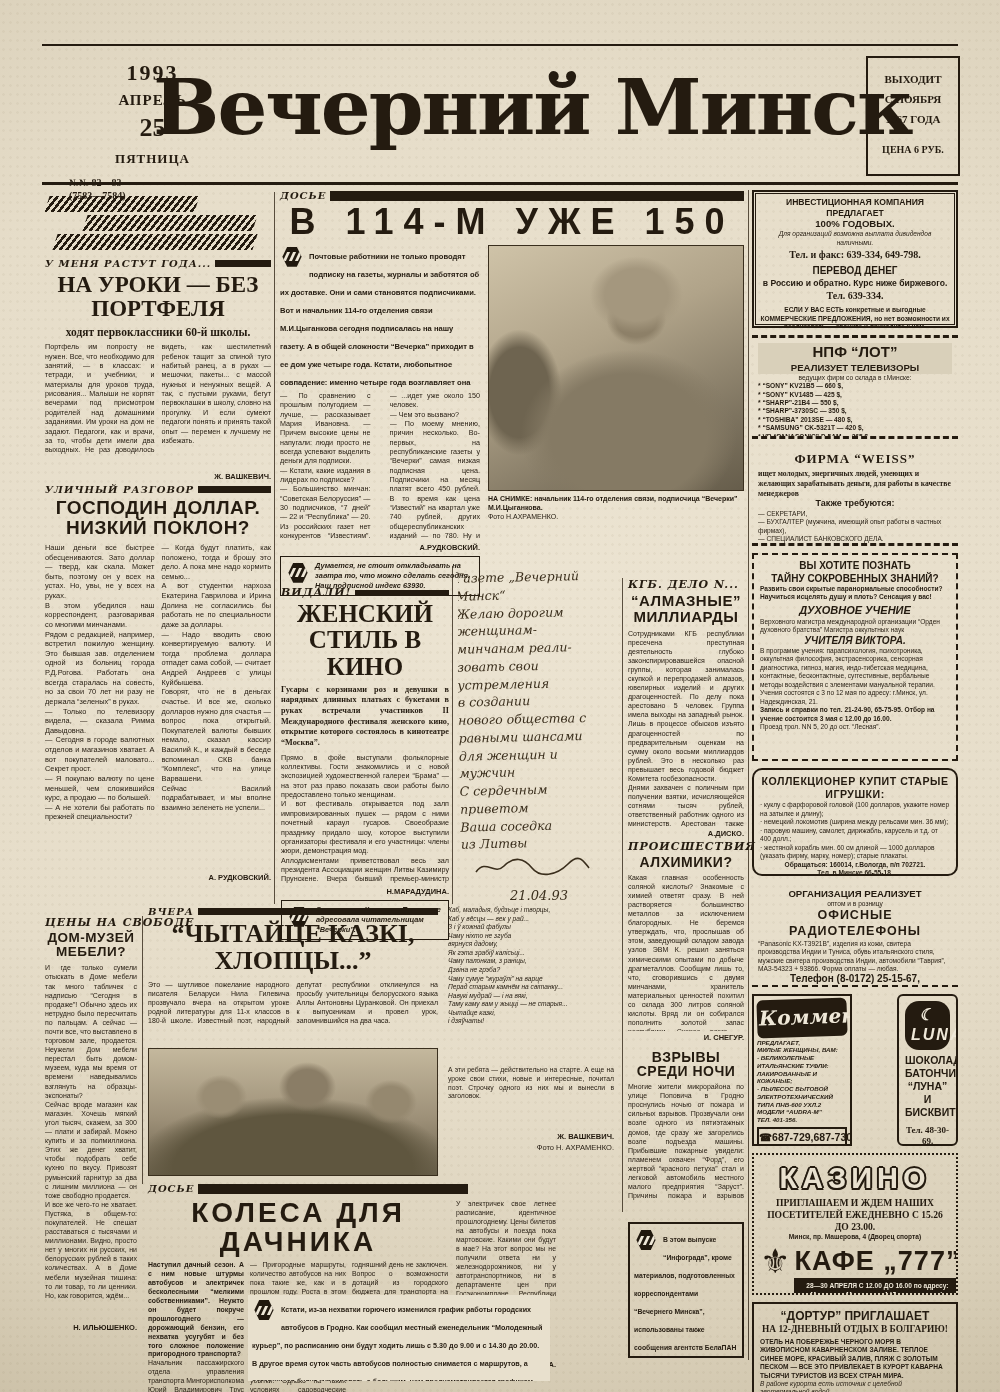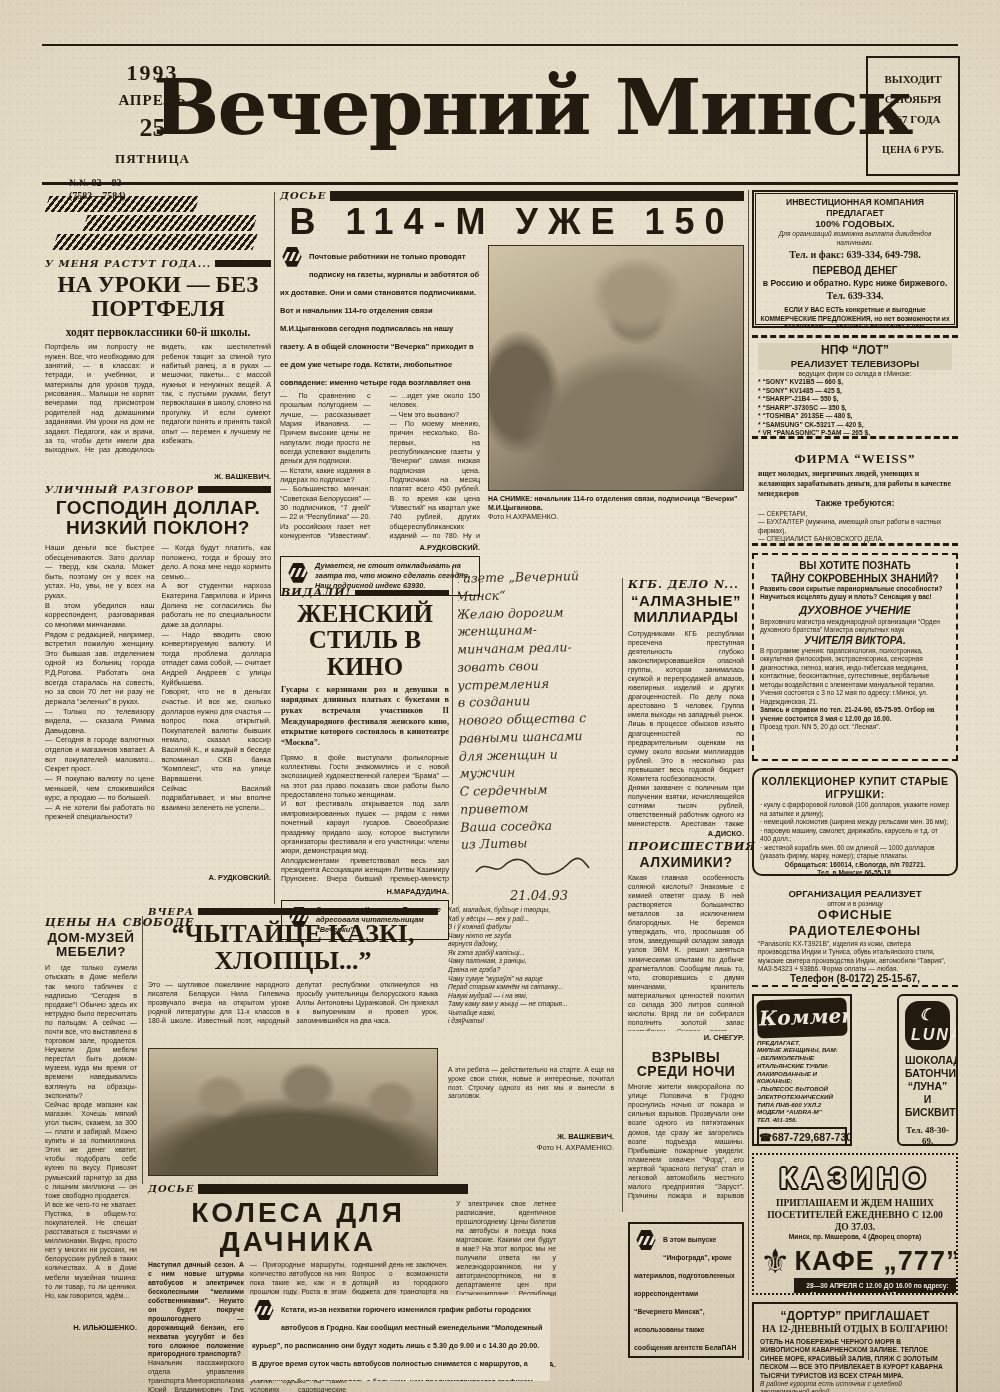--- a/index.html
+++ b/index.html
@@ -358,21 +358,21 @@
       <div class="adc tiny" style="font-style:italic;">Для организаций возможна выплата дивидендов наличными.</div>
       <div class="teleline">Тел. и факс: 639-334, 649-798.</div>
       <div class="adt" style="font-size:10px;margin-top:3px;">ПЕРЕВОД ДЕНЕГ</div>
       <div class="adt" style="font-size:8.6px;">в Россию и обратно. Курс ниже биржевого.</div>
       <div class="teleline">Тел. 639-334.</div>
       <div class="adc tiny" style="font-weight:bold;margin-top:3px;">ЕСЛИ У ВАС ЕСТЬ конкретные и выгодные КОММЕРЧЕСКИЕ ПРЕДЛОЖЕНИЯ, но нет возможности их реализовать — звоните и приходите к нам.</div>
 
     </div>
 
     <div class="adbox" style="border-top:3px dashed #241b10;border-bottom:3px dashed #241b10;height:104px;overflow:hidden;">
-      <div class="adt" style="font-size:12px;background:#d9d0ba;">НПФ “ЛОТ”</div>
+      <div class="adt" style="font-size:15px;background:#d9d0ba;">НПФ “ЛОТ”</div>
       <div class="adt" style="font-size:9.6px;background:#d9d0ba;">РЕАЛИЗУЕТ ТЕЛЕВИЗОРЫ</div>
       <div class="adc tiny">ведущих фирм со склада в г.Минске:</div>
       <div class="list tiny" style="font-weight:bold;">* “SONY” KV21B5 — 660 $,
 * “SONY” KV1485 — 425 $,
 * “SHARP”-21B4 — 550 $,
 * “SHARP”-3730SC — 350 $,
 * “TOSHIBA” 2013SE — 480 $,
 * “SAMSUNG” CK-5321T — 420 $,
 * VR “PANASONIC” P-5AM — 265 $,
 а также ЧАСЫ “ЭЛЕКТРОНИКА” по ценам ниже заводских.</div>
@@ -438,21 +438,21 @@
         <div class="adt" style="font-size:10.5px;">“ЛУНА”</div>
         <div class="adt" style="font-size:10.5px;">И</div>
         <div class="adt" style="font-size:10.5px;">БИСКВИТЫ.</div>
         <div class="adc" style="font-family:'Liberation Serif',serif;font-weight:bold;font-size:9px;margin-top:5px;">Тел. 48-30-69.</div>
       </div>
     </div>
 
     <div class="adbox" style="border:2px dotted #241b10;height:142px;overflow:hidden;">
       <div class="casino-title">КАЗИНО</div>
       <div class="adt" style="font-family:'Liberation Serif',serif;font-size:9.6px;">ПРИГЛАШАЕМ И ЖДЕМ НАШИХ</div>
-      <div class="adt" style="font-family:'Liberation Serif',serif;font-size:9.6px;">ПОСЕТИТЕЛЕЙ ЕЖЕДНЕВНО С 12.00 ДО 37.03.</div>
+      <div class="adt" style="font-family:'Liberation Serif',serif;font-size:9.6px;">ПОСЕТИТЕЛЕЙ ЕЖЕДНЕВНО С 15.26 ДО 23.00.</div>
       <div class="adc tiny" style="font-weight:bold;">Минск, пр. Машерова, 4 (Дворец спорта)</div>
       <div style="display:flex;align-items:flex-start;gap:4px;margin-top:2px;">
         <span class="ornament">⚜</span>
         <div style="flex:1;">
           <div class="cafe">КАФЕ „777”</div>
           <div class="blackbox">28—30 АПРЕЛЯ С 12.00 ДО 16.00 по адресу: Минск, пр. Машерова, 4 (Дворец спорта), СОСТОИТСЯ КОНКУРСНЫЙ ОТБОР ЛИЦ ДО 30 ЛЕТ на курсы по подготовке крупье с последующим трудоустройством в КАЗИНО.</div>
         </div>
       </div>
     </div>
 

